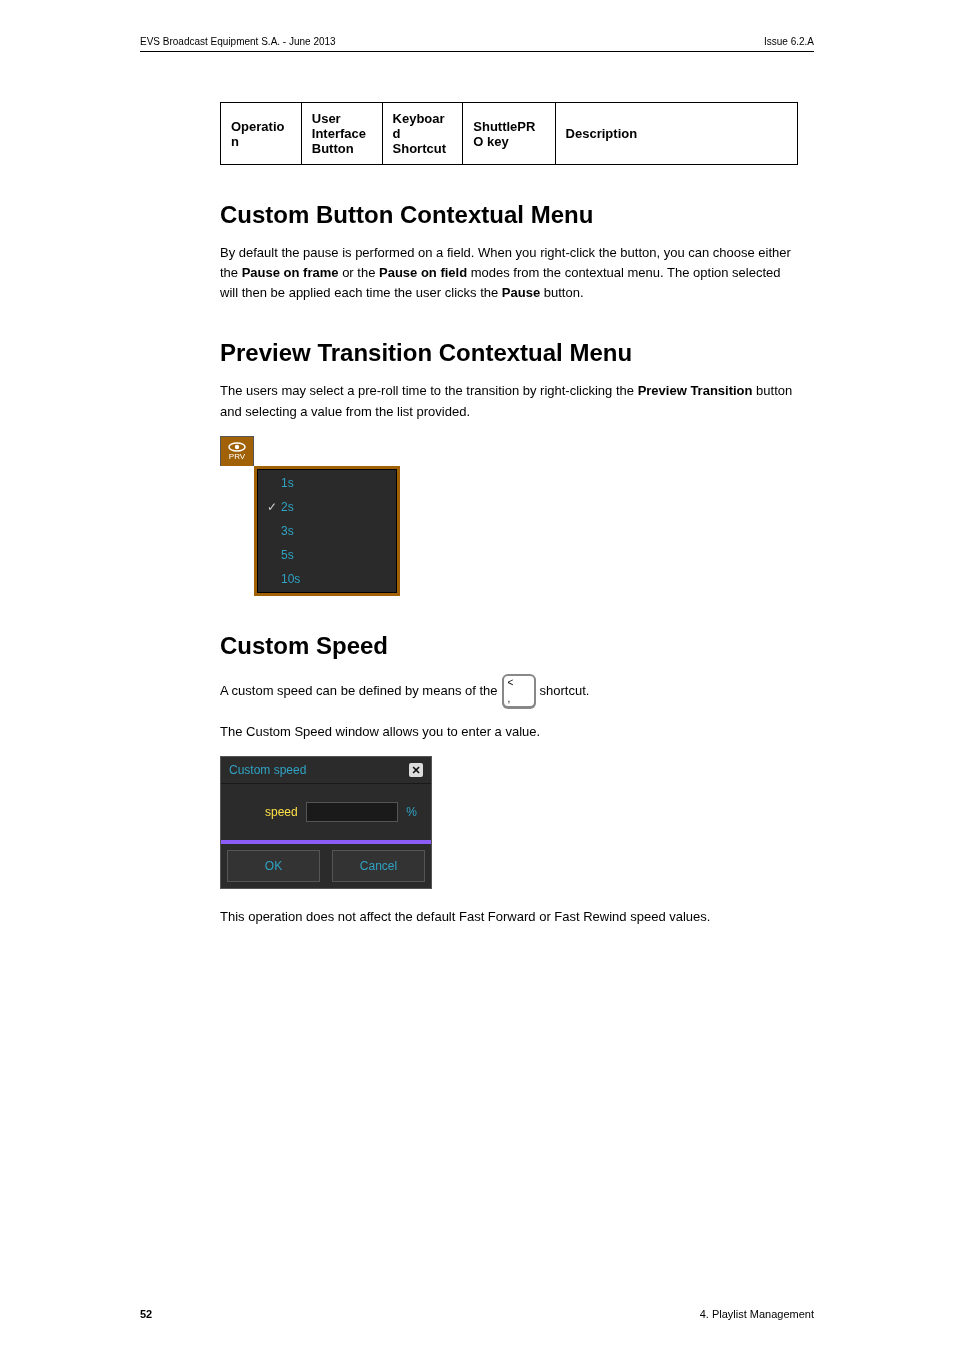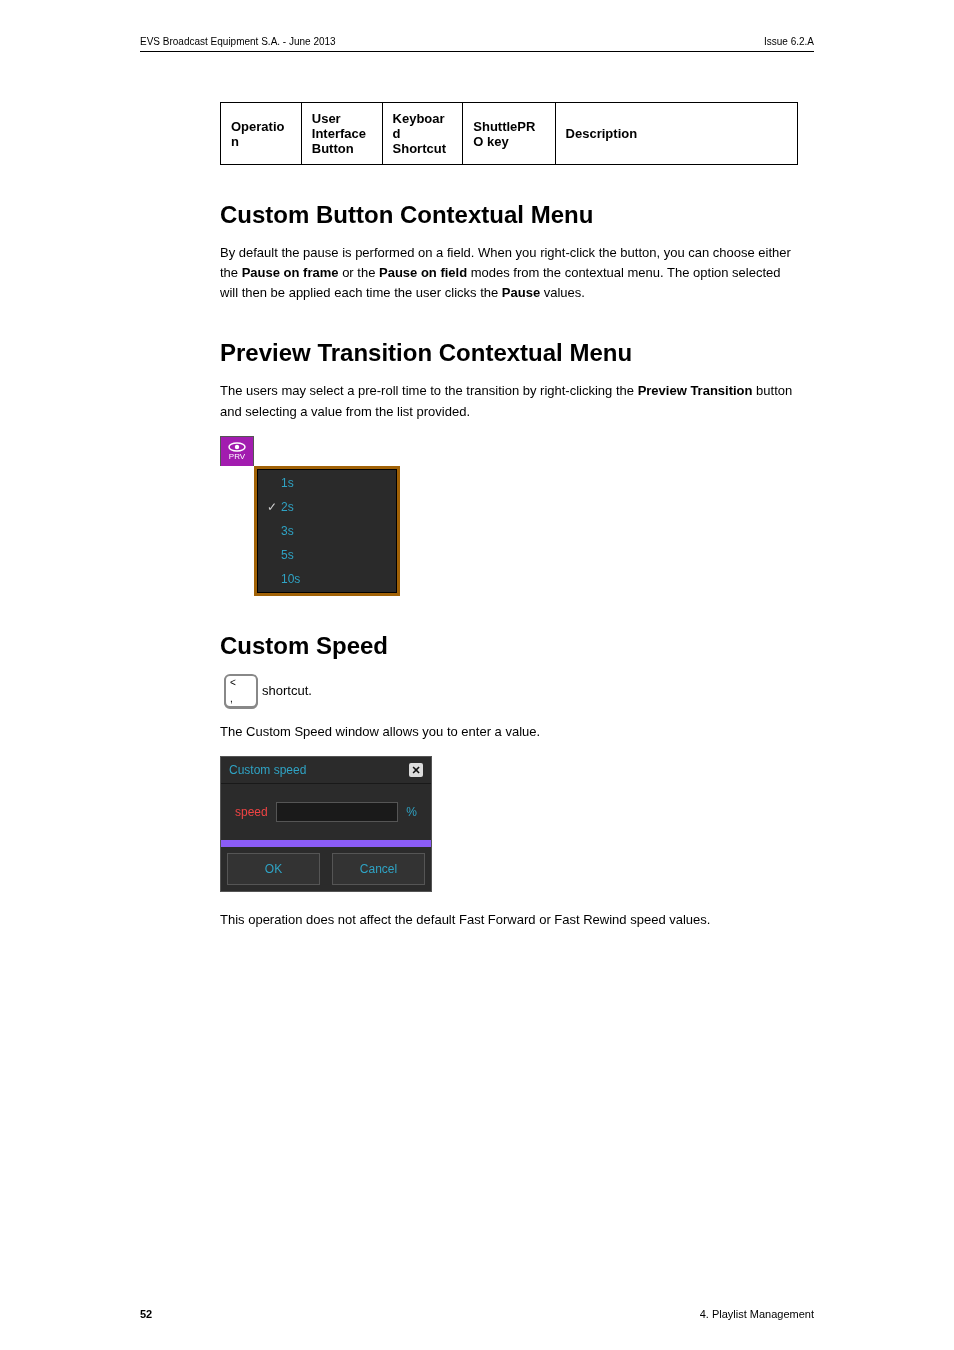--- a/index.html
+++ b/index.html
@@ -77,21 +77,21 @@
   .prv-wrap {
     width: 180px;
     margin-top: 6px;
   }
   .prv-wrap .corner {
     display: flex;
     align-items: center;
     justify-content: center;
     width: 34px;
     height: 30px;
-    background: #a21caf;
+    background: #a16207;
     border: 1px solid #555;
     border-bottom: none;
     color: #fff;
     font-size: 9px;
     flex-direction: column;
     box-sizing: border-box;
   }
   .prv-wrap .corner svg { display: block; }
   .prv-wrap .list {
     background: #2a2a2a;
@@ -163,31 +163,31 @@
     font-weight: bold;
     font-size: 11px;
     border-radius: 2px;
   }
   .dlg .body {
     padding: 18px 14px;
     display: flex;
     align-items: center;
     gap: 8px;
   }
-  .dlg .body .lbl { color:#ef4444; font-size:12px; }
+  .dlg .body .lbl { color:#fde047; font-size:12px;margin-left:30px; }
   .dlg .body .inp {
     flex: 1;
     height: 18px;
     background:#1a1a1a;
     border:1px solid #555;
   }
   .dlg .body .pct { color:#2fa3c4; font-size:12px; }
   .dlg .btns {
     display:flex;
-    border-top:7px solid #8b5cf6;
+    border-top:4px solid #8b5cf6;
   }
   .dlg .btns .btn {
     flex:1;
     text-align:center;
     padding:8px 0;
     color:#2fa3c4;
     font-size:12px;
     cursor: default;
     border:1px solid #555;
     margin:6px;
@@ -232,21 +232,21 @@
         <th>User Interface Button</th>
         <th>Keyboard Shortcut</th>
         <th>ShuttlePRO key</th>
         <th>Description</th>
       </tr>
     </tbody>
       </table>
 
     <h2 class="sec">Custom Button Contextual Menu</h2>
     <p class="body">
-      <span>By default the pause is performed on a field. When you right-click the button, you can choose either the </span><b>Pause on frame</b><span> or the </span><b>Pause on field</b><span> modes from the contextual menu. The option selected will then be applied each time the user clicks the </span><b>Pause</b><span> values.</span>
+      <span>By default the pause is performed on a field. When you right-click the button, you can choose either the </span><b>Pause on frame</b><span> or the </span><b>Pause on field</b><span> modes from the contextual menu. The option selected will then be applied each time the user clicks the </span><b>Pause</b><span> button.</span>
     </p>
 
     <h2 class="sec">Preview Transition Contextual Menu</h2>
     <p class="body">
       <span>The users may select a pre-roll time to the transition by right-clicking the </span><b>Preview Transition</b><span> button and selecting a value from the list provided.</span>
     </p>
 
     <div class="prv-wrap">
       <div class="corner">
         <svg width="18" height="10">
@@ -275,20 +275,21 @@
         <div class="item">
           <span class="chk"></span>
           <span>10s</span>
         </div>
       </div>
     </div>
 
     <h2 class="sec">Custom Speed</h2>
 
     <p class="body" style="display:flex;align-items:center;flex-wrap:wrap;">
+      <span>A custom speed can be defined by means of the </span>
       <span class="keycap">
         <span class="top">&lt;</span>
         <span class="bot">,</span>
       </span>
       <span> shortcut.</span>
     </p>
 
     <p class="body">The Custom Speed window allows you to enter a value.</p>
 
     <div class="dlg">

